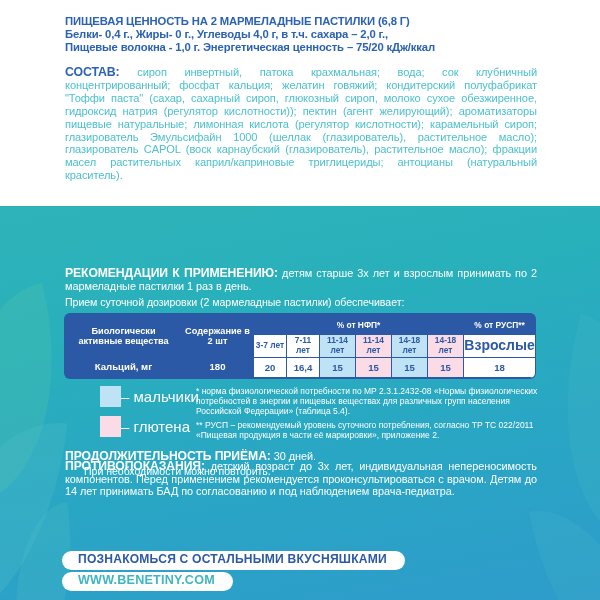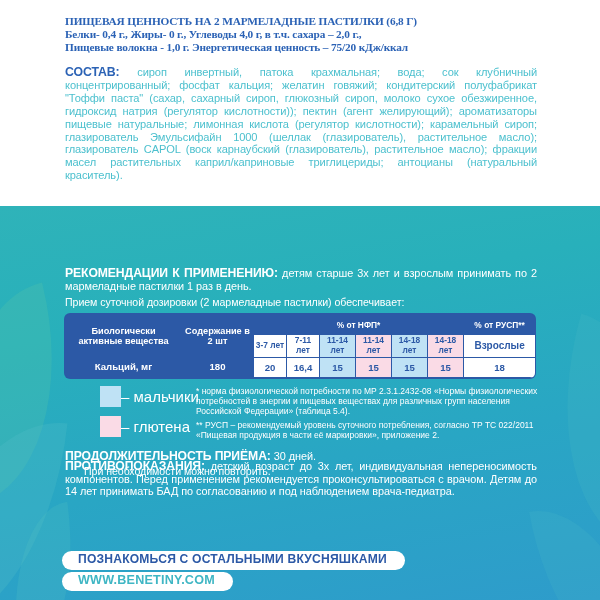--- a/index.html
+++ b/index.html
@@ -49,21 +49,21 @@
   .leaf.l5 { right: -40px; top: 296px; width: 96px;  height: 180px; transform: rotate(-10deg); background: rgba(80,190,200,0.18); border-radius: 0 100% 0 100%; }
 
   
   .content {
     position: absolute;
     left: 0; top: 0;
     width: 600px; height: 600px;
   }
   .block { position: absolute; }
 
-  p, h1, h2, h3 { margin: 0; font-family: Liberation Serif, serif; }
+  p, h1, h2, h3 { margin: 0; }
 
   .hdr {
     font-size: 11.3px;
     font-weight: bold;
     line-height: 13.1px;
     letter-spacing: -0.15px;
     color: #2b62b5;
   }
 
   .compose {
@@ -216,21 +216,21 @@
             <td class="c-hdr" colspan="6">% от НФП*</td>
             <td class="c-hdr">% от РУСП**</td>
           </tr>
           <tr class="row-head-2">
             <td class="c-white">3-7 лет</td>
             <td class="c-white">7-11 лет</td>
             <td class="c-blue">11-14 лет</td>
             <td class="c-pink">11-14 лет</td>
             <td class="c-blue">14-18 лет</td>
             <td class="c-pink">14-18 лет</td>
-            <td class="c-white" style="font-size:10px;">Взрослые</td>
+            <td class="c-white" style="font-size:14px;">Взрослые</td>
           </tr>
           <tr class="row-data">
             <td class="c-dark cell-name2">Кальций, мг</td>
             <td class="c-dark cell-name2">180</td>
             <td class="c-white">20</td>
             <td class="c-white">16,4</td>
             <td class="c-blue">15</td>
             <td class="c-pink">15</td>
             <td class="c-blue">15</td>
             <td class="c-pink">15</td>

